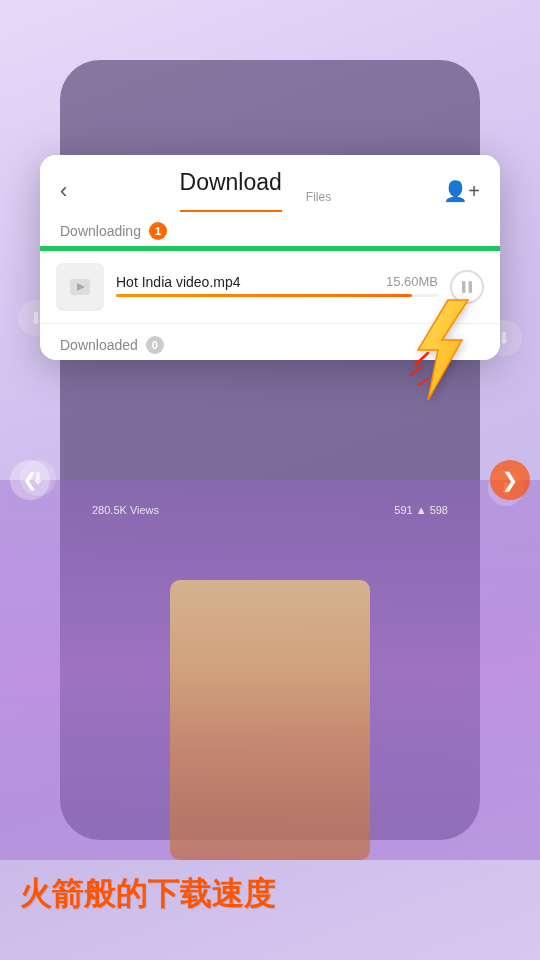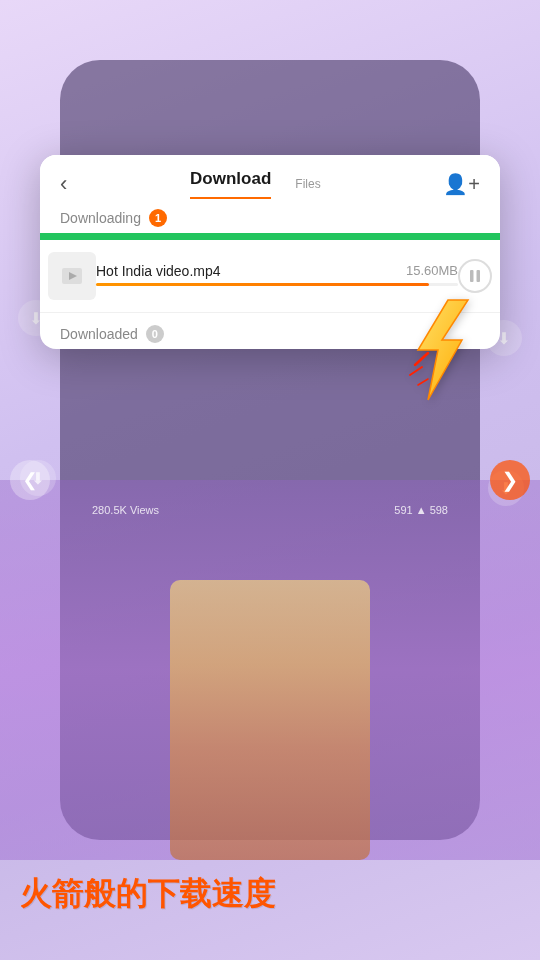--- a/index.html
+++ b/index.html
@@ -139,24 +139,24 @@
       cursor: pointer;
     }
 
     .header-tabs {
       display: flex;
       gap: 24px;
       align-items: flex-end;
     }
 
     .tab-download {
-      font-size: 17px;
-      font-weight: 700;
+      font-size: 23px;
+      font-weight: 400;
       color: #1a1a1a;
-      padding-bottom: 8px;
+      padding-bottom: 14px;
       border-bottom: 2.5px solid #ff6a00;
     }
 
     .tab-files {
       font-size: 12px;
       color: #999;
       padding-bottom: 8px;
       text-align: center;
     }
 
@@ -188,24 +188,25 @@
       height: 18px;
       border-radius: 50%;
       display: flex;
       align-items: center;
       justify-content: center;
     }
 
     
     .download-item {
       background: white;
-      padding: 12px 8px;
-      display: flex;
-      align-items: center;
-      border-top: 7px solid #22c55e;
+      padding: 12px 16px;
+      display: flex;
+      align-items: center;
+      gap: 12px;
+      border-top: 5px solid #22c55e;
       border-bottom: 1px solid #f0f0f0;
     }
 
     .thumb-box {
       width: 48px;
       height: 48px;
       background: #f0f0f0;
       border-radius: 6px;
       display: flex;
       align-items: center;

